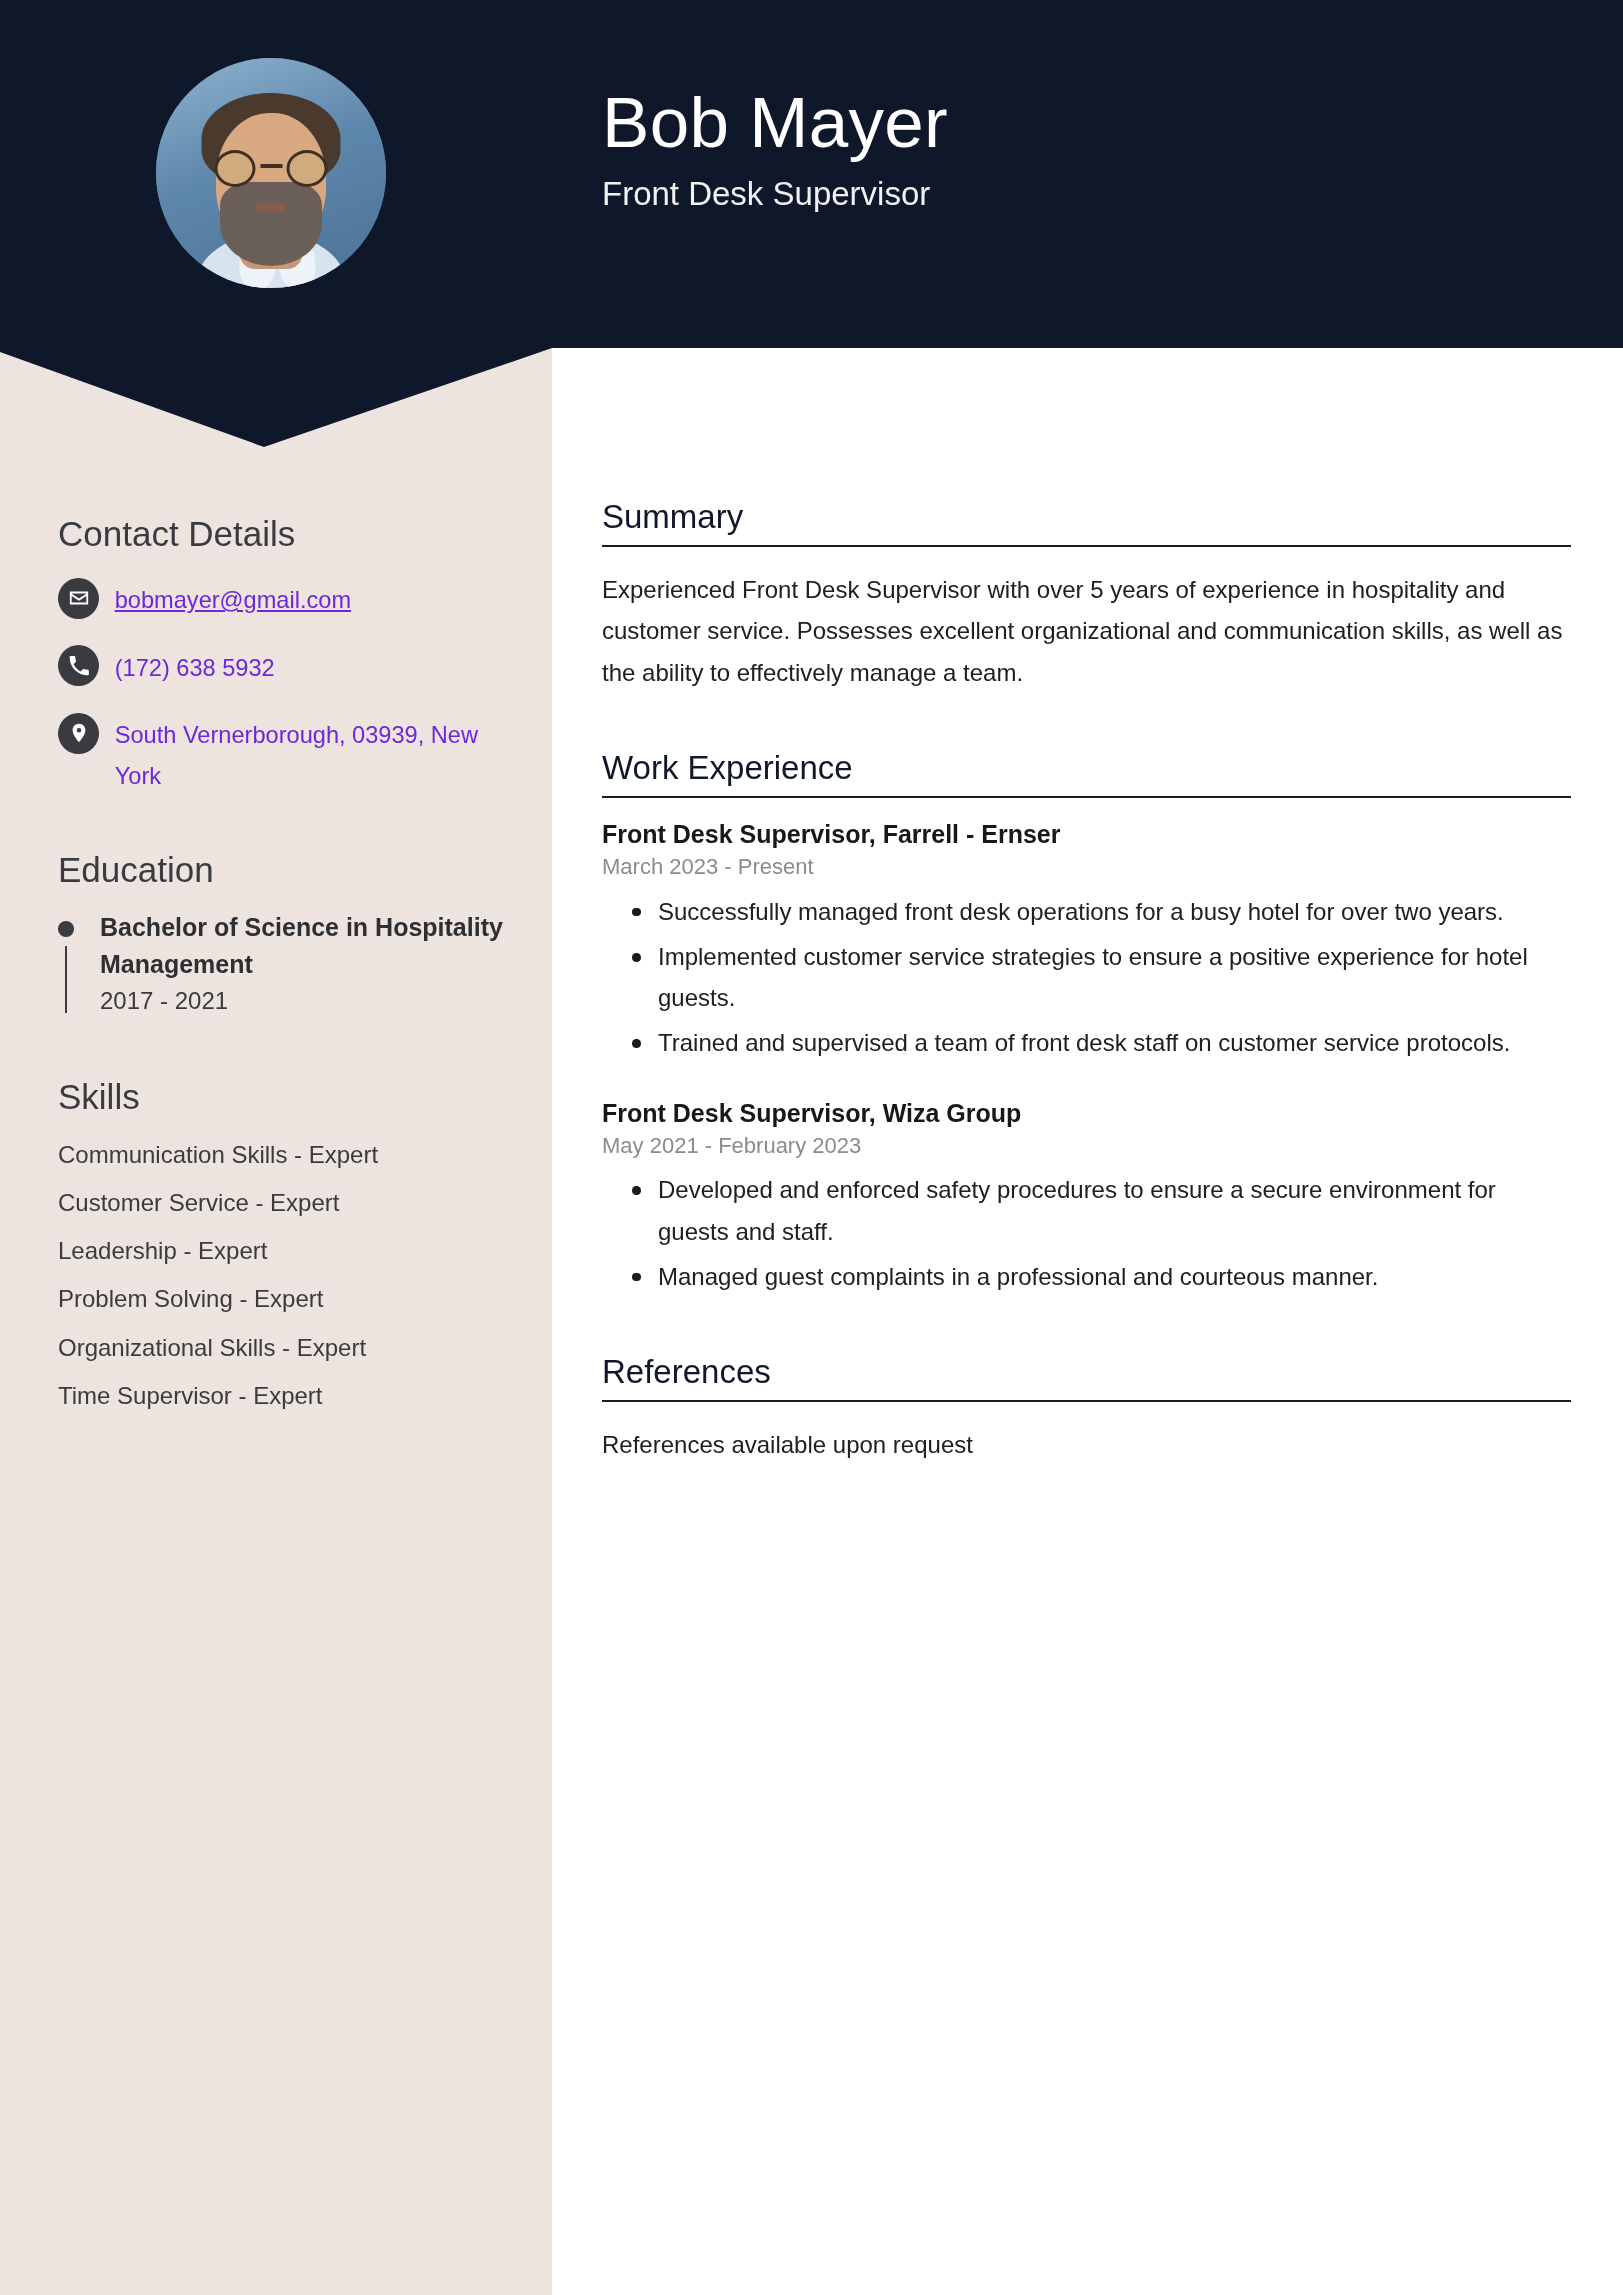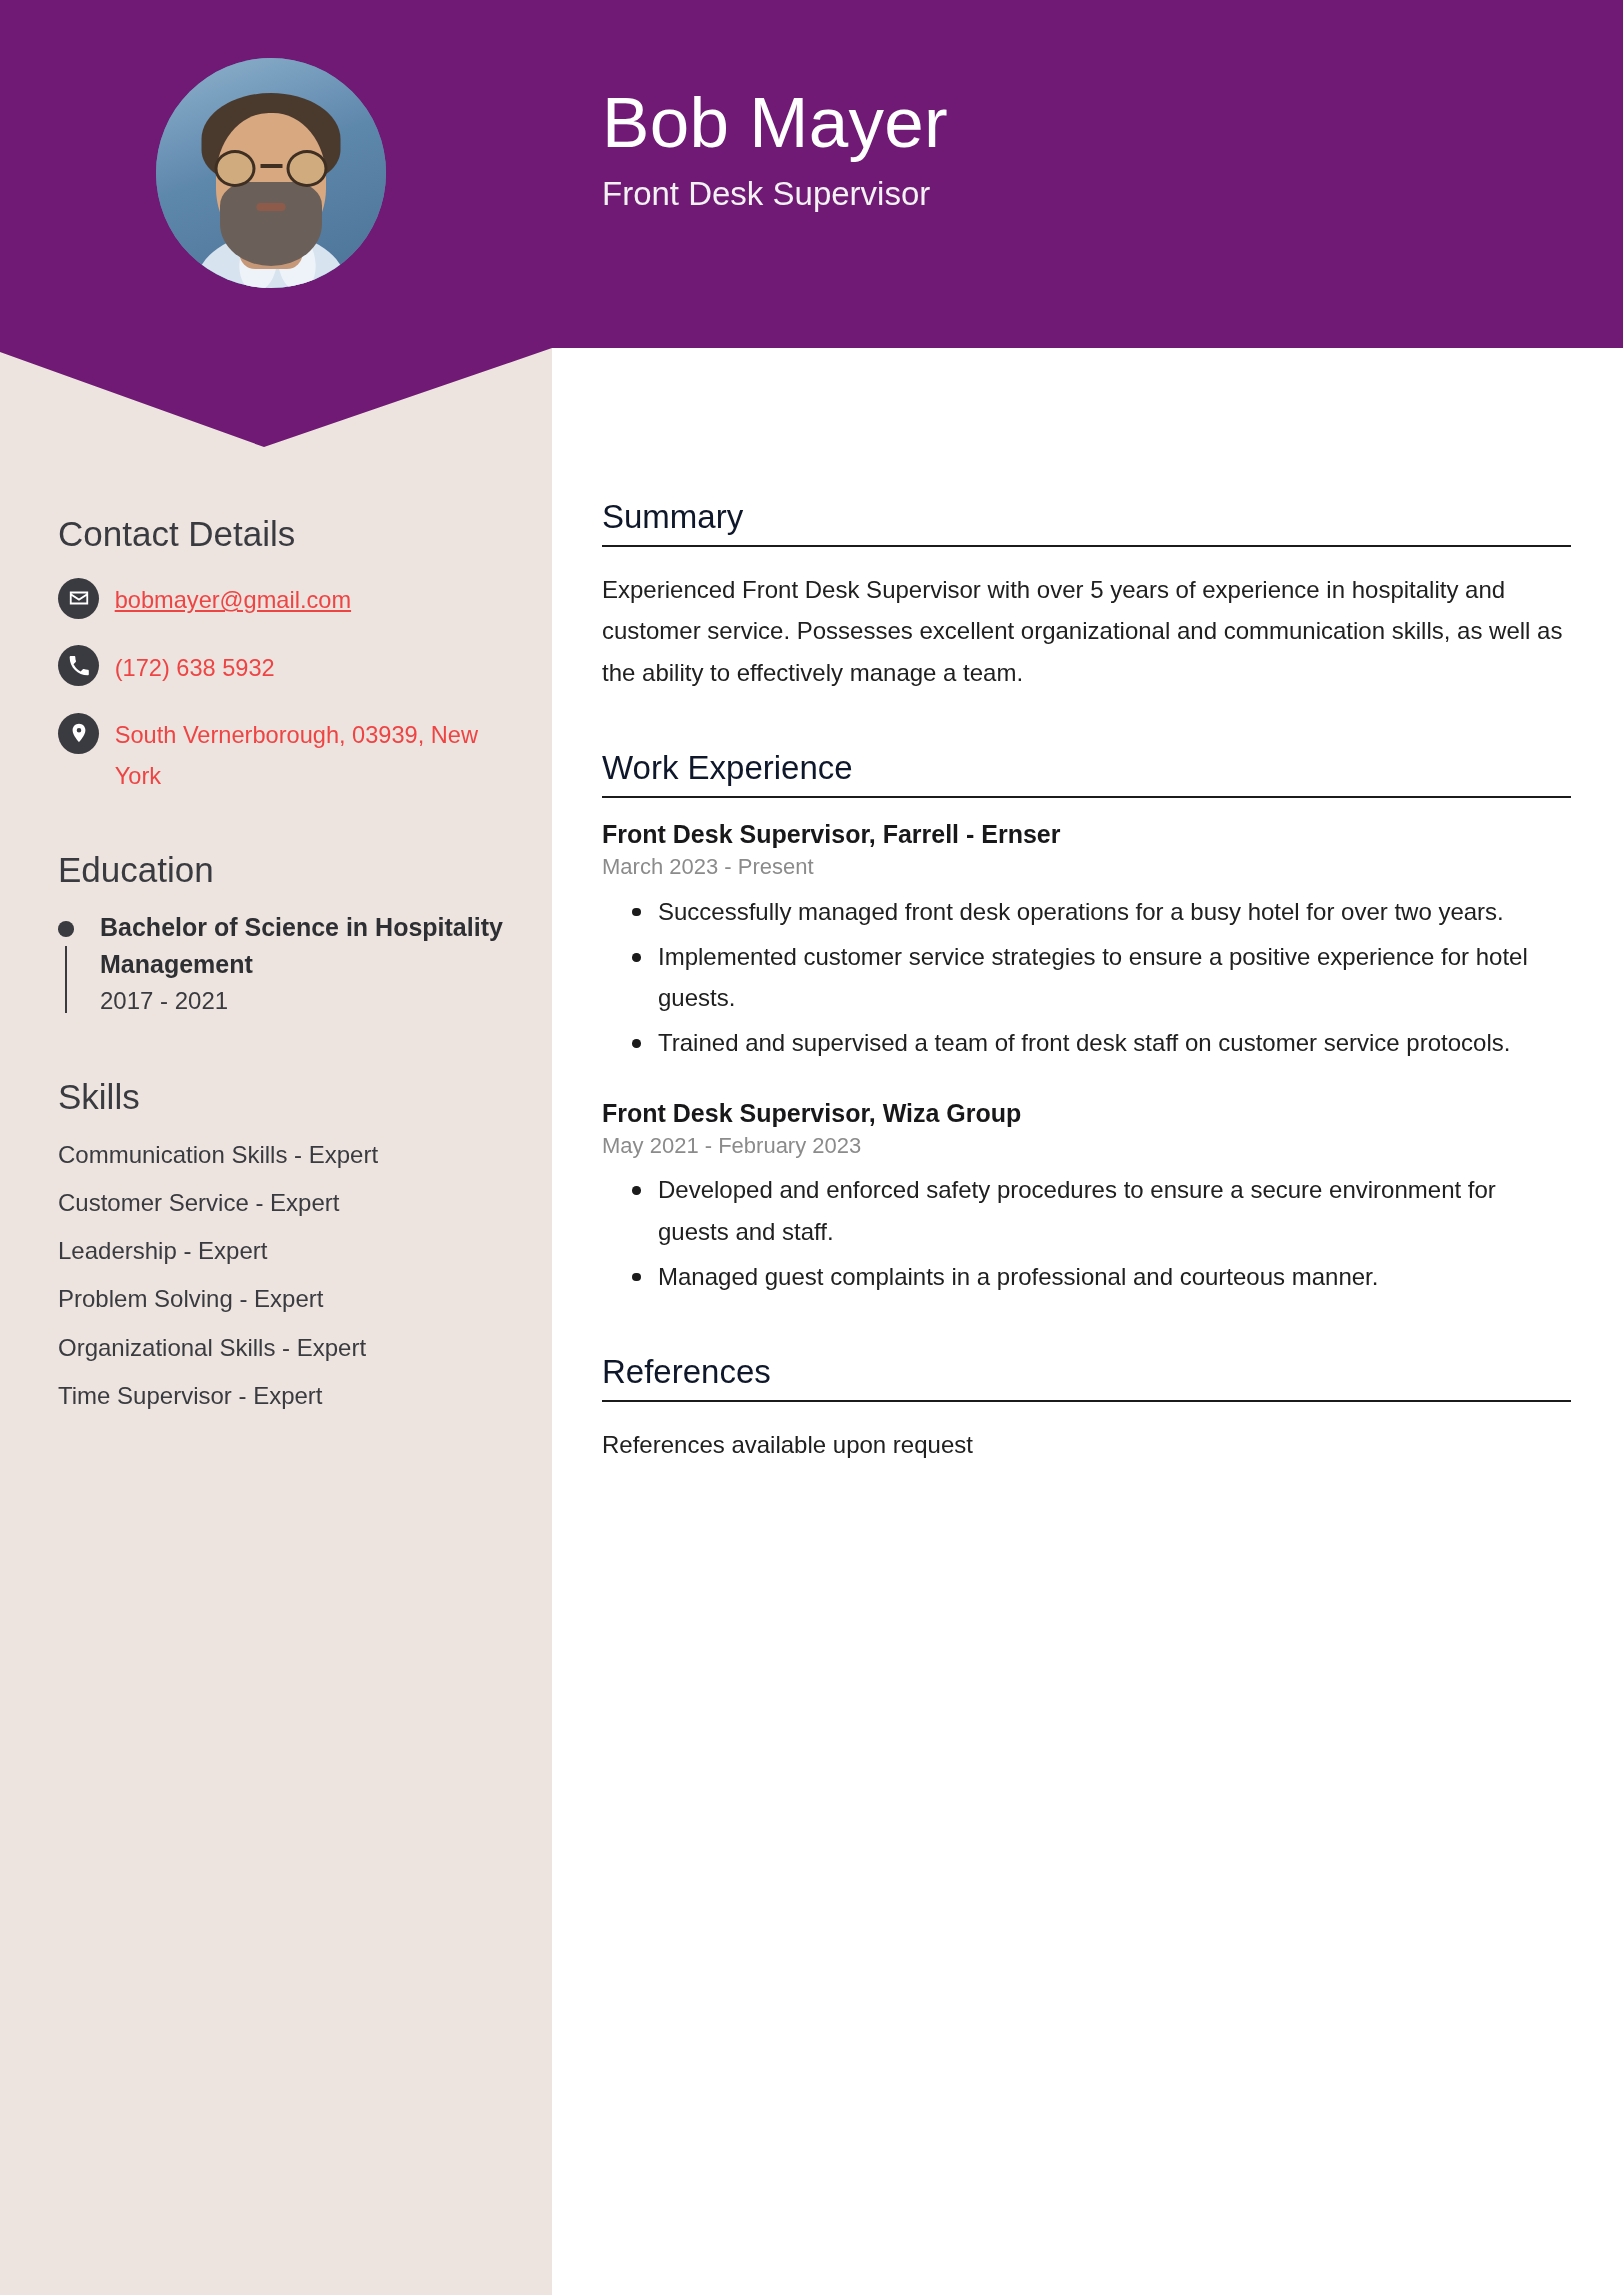--- a/index.html
+++ b/index.html
@@ -32,21 +32,21 @@
     background: #EDE4DF;
   }
 
   
   #header {
     position: absolute;
     left: 0;
     top: 0;
     width: 1623px;
     height: 452px;
-    background: #701a75;
+    background: #0f172a;
     -webkit-clip-path: polygon(0 0, 1623px 0, 1623px 348px, 552px 348px, 264px 447px, 0 352px);
     clip-path: polygon(0 0, 1623px 0, 1623px 348px, 552px 348px, 264px 447px, 0 352px);
   }
 
   
   #avatar {
     position: absolute;
     left: 156px;
     top: 58px;
     width: 230px;
@@ -193,21 +193,21 @@
     background: #3A3B40;
     display: flex;
     align-items: center;
     justify-content: center;
     margin-right: 15.7px;
   }
   .ci svg { width: 22px; height: 22px; fill: #ffffff; display: block; }
   .contact-text {
     font-size: 23.6px;
     line-height: 1.75;
-    color: #ef4444;
+    color: #6d28d9;
     max-width: 393px;
     padding-top: 2.6px;
   }
   .contact-text.link { text-decoration: underline; }
 
   #education-section { margin-top: 52px; }
   .edu-item {
     position: relative;
     margin: 19.6px 0 0 58px;
     padding-left: 42px;

